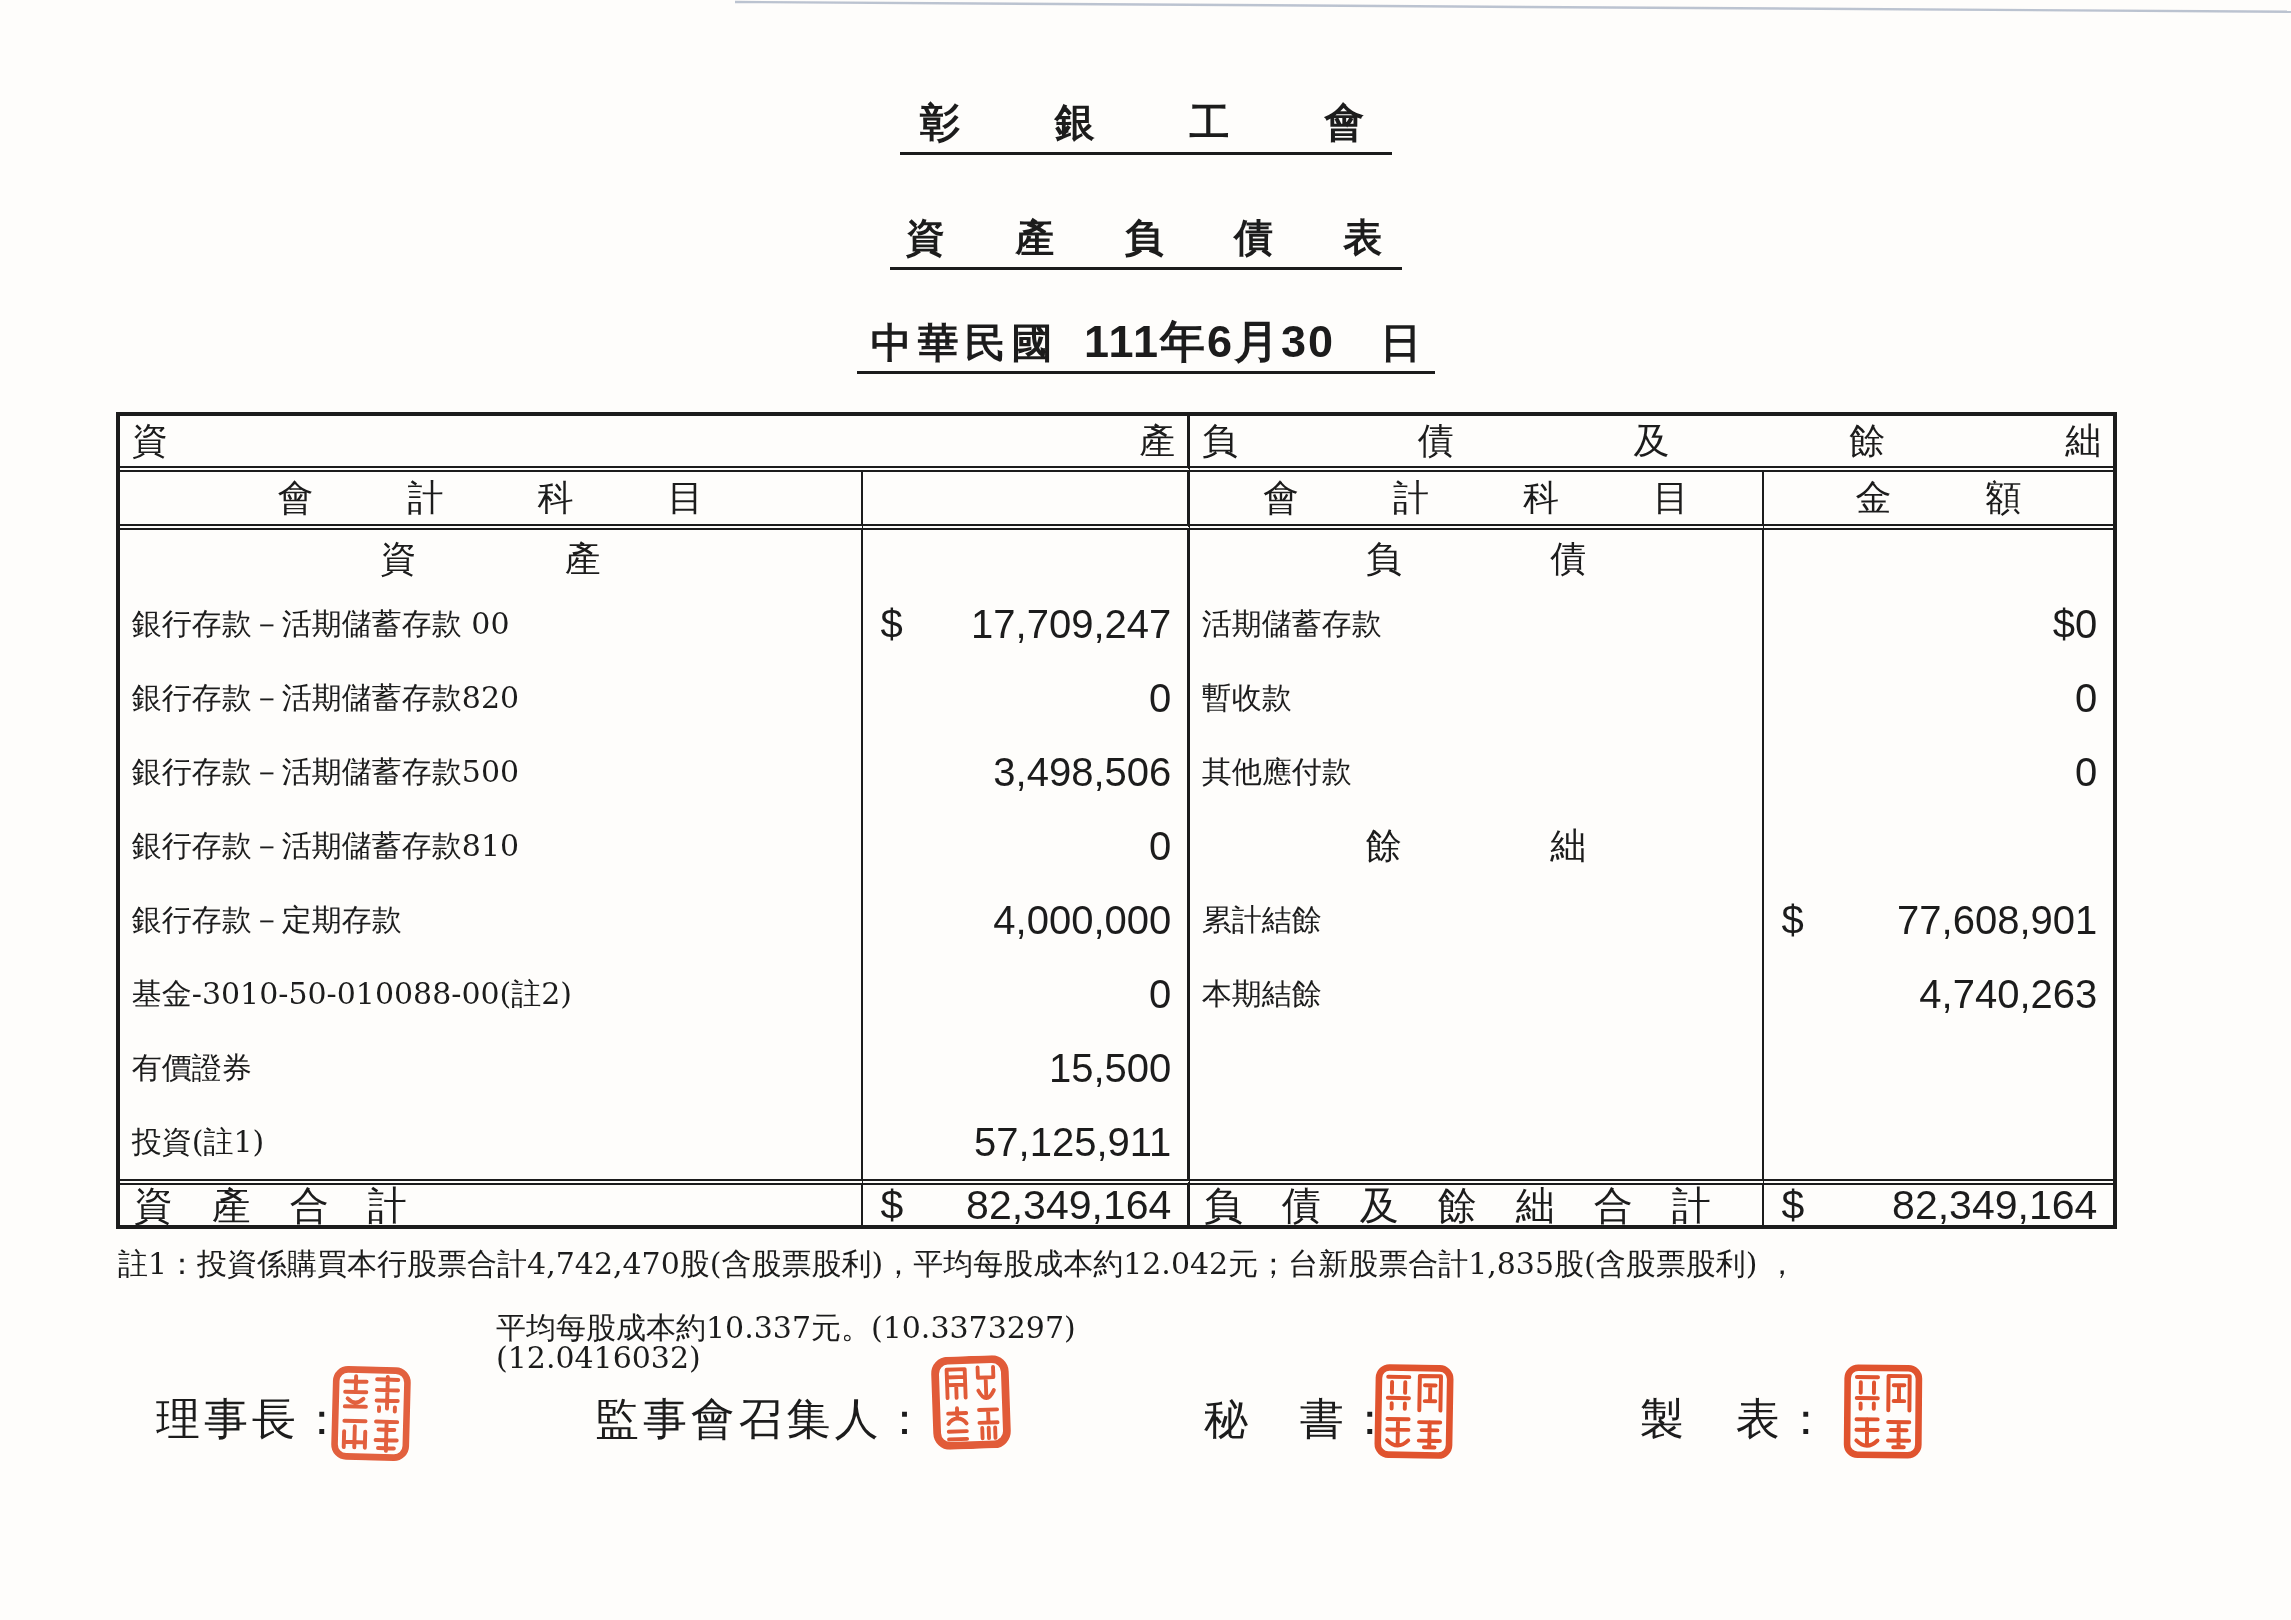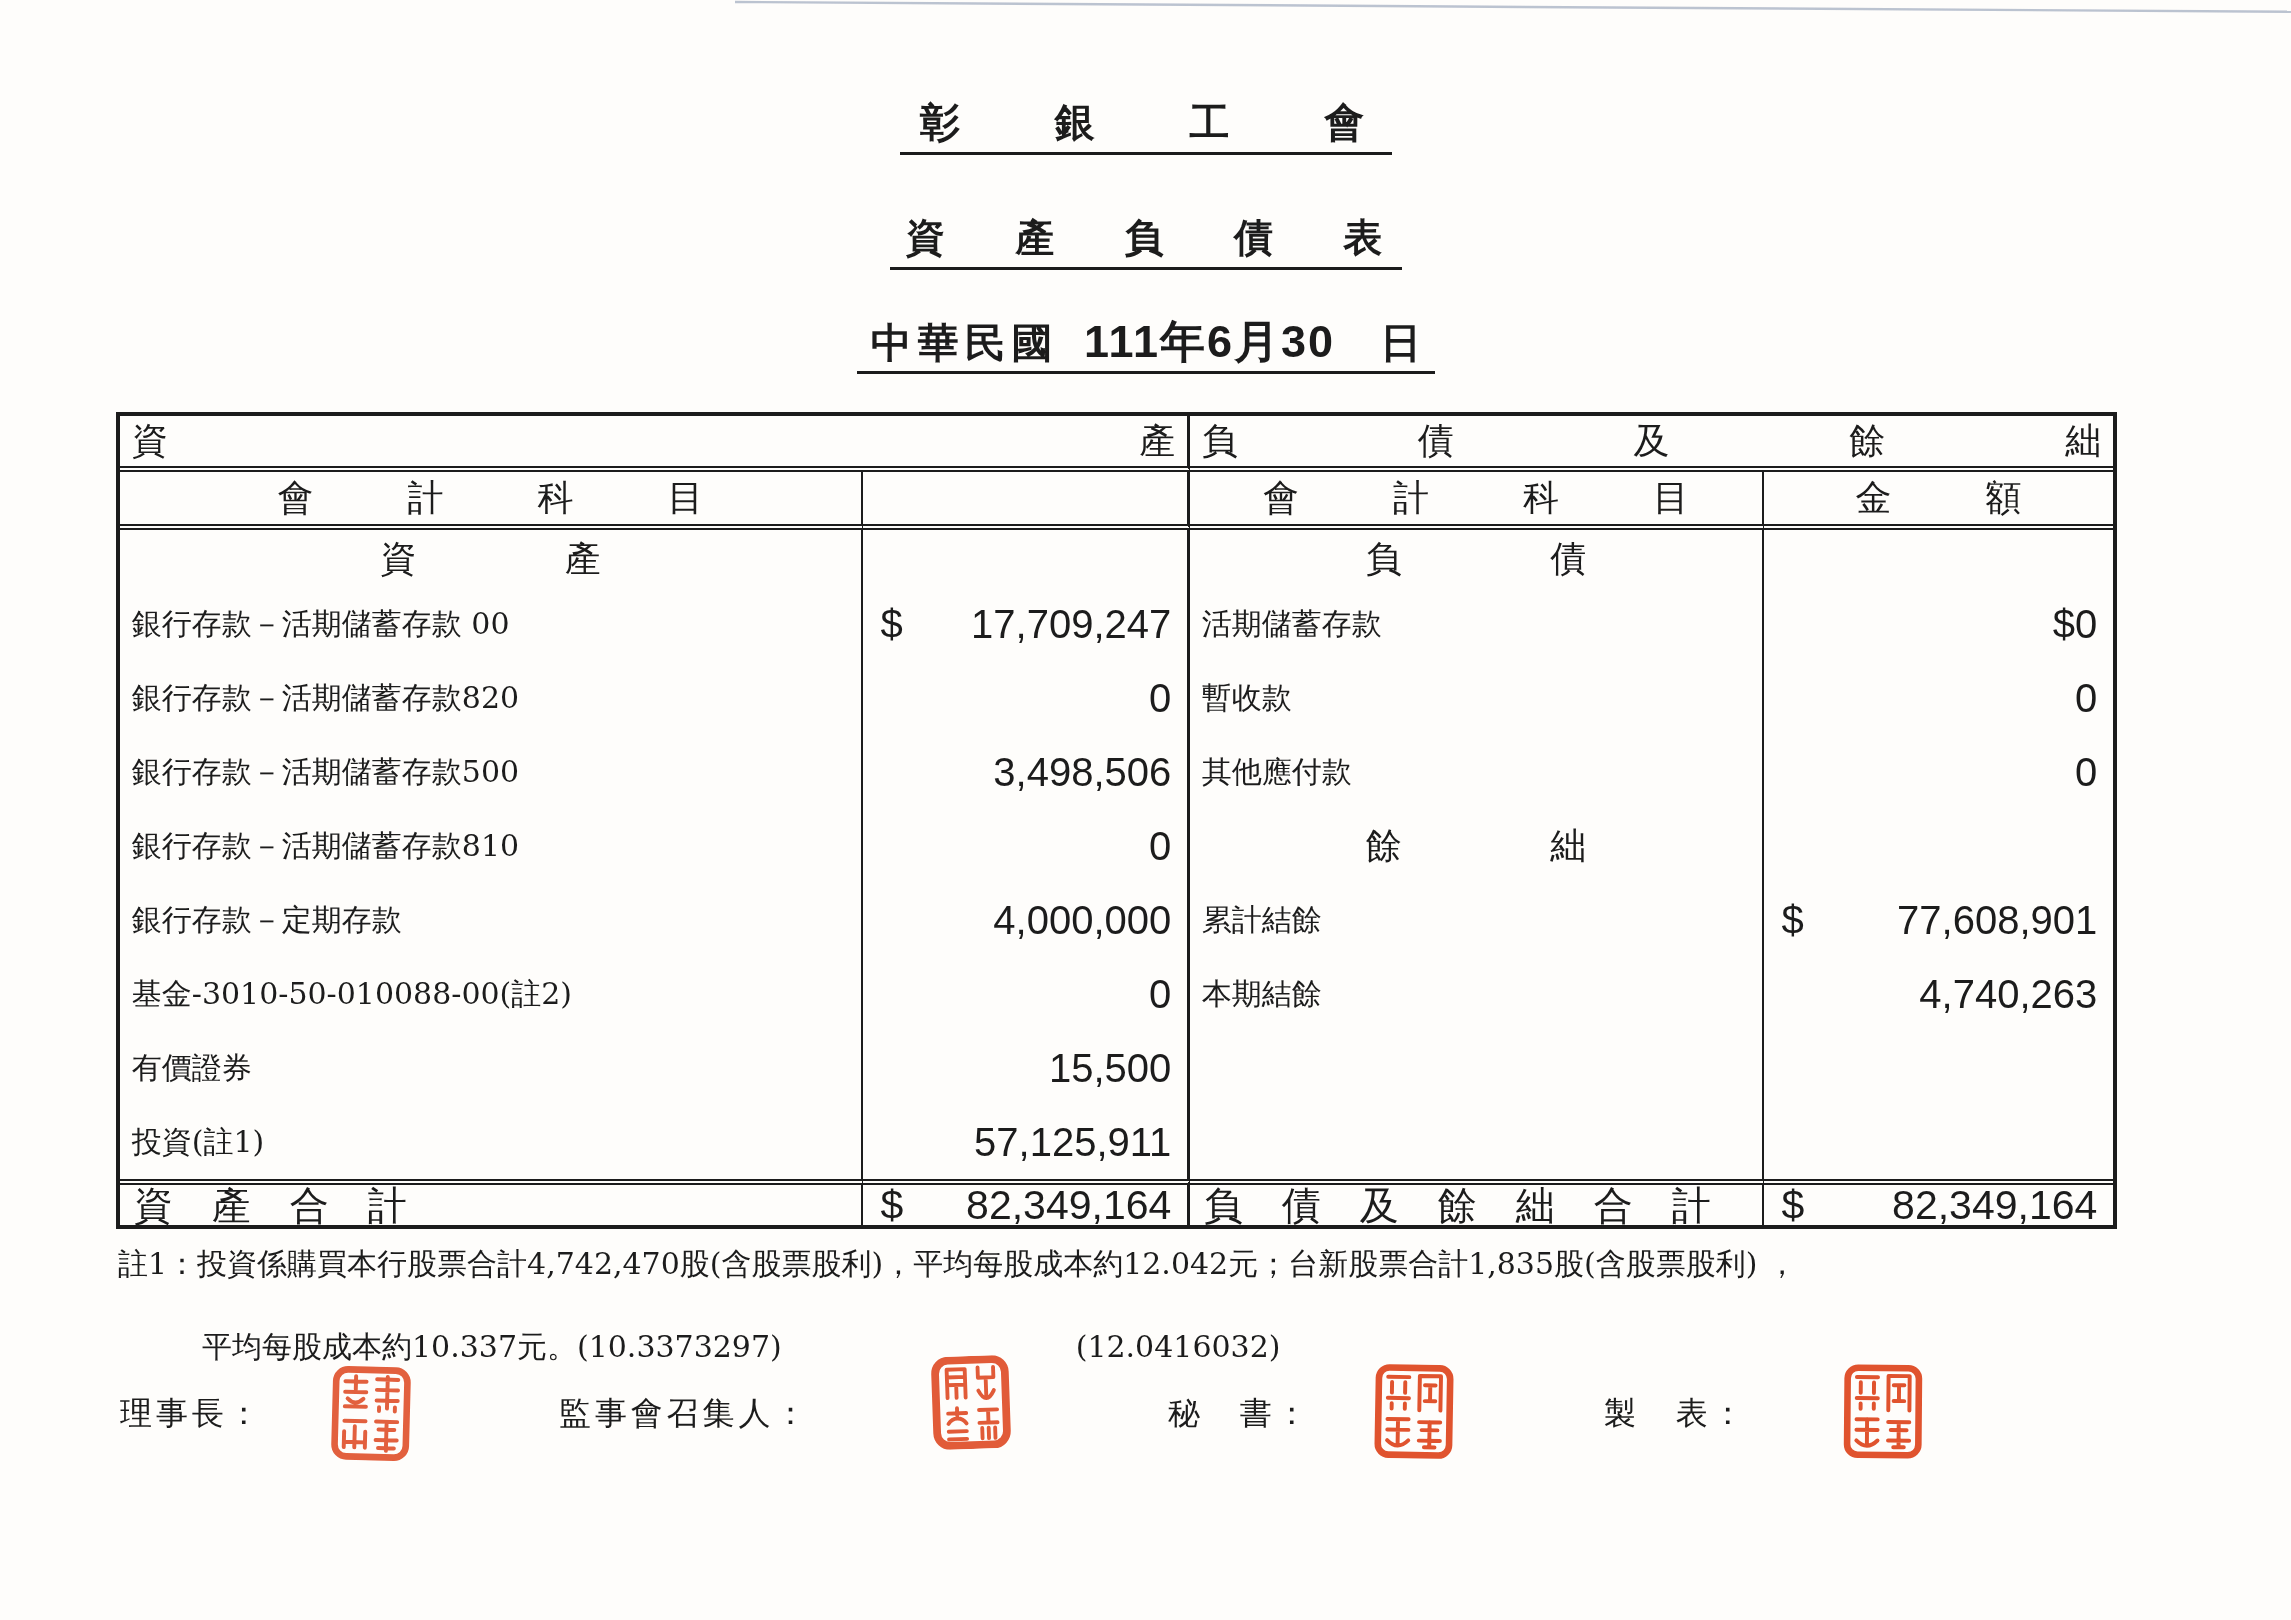--- a/index.html
+++ b/index.html
@@ -59,26 +59,26 @@
   .name-cell{font-size:30px;padding:0 7.8px 0 11.8px;white-space:nowrap;}
   .amt-cell{
     font-family:"Liberation Sans","DejaVu Sans",sans-serif;
     font-size:40px;justify-content:space-between;padding:0 15.7px 0 17.6px;white-space:nowrap;
   }
   .total-label{font-size:39px;padding-left:13.7px;font-weight:500;white-space:nowrap;}
   .total-amt{font-size:41px;}
 
   
   .footnote{position:absolute;left:118px;top:1249px;width:2117px;font-size:30px;line-height:1;}
-  .fn2{margin-top:53px;padding-left:84px;display:flex;align-items:baseline;}
+  .fn2{margin-top:34px;padding-left:84px;display:flex;align-items:baseline;flex-direction:column;}
   .fn2-right{margin-left:294px;}
 
   
   .signatures{position:absolute;left:0;top:1364px;width:2292px;height:137px;}
-  .sig-label{position:absolute;font-size:32px;letter-spacing:3.9px;line-height:1;white-space:nowrap;}
+  .sig-label{position:absolute;font-size:44px;letter-spacing:3.9px;line-height:1;white-space:nowrap;margin-left:36px;}
   .seal{position:absolute;width:80px;height:95px;color:var(--seal);}
   .seal svg{width:100%;height:100%;}
   .seal-1{left:331px;top:2px;transform:rotate(1.5deg);opacity:.92;}
   .seal-2{left:927px;top:-7.8px;width:88px;height:93px;transform:rotate(-2deg);opacity:.95;}
   .seal-3{left:1374px;top:0px;transform:rotate(1deg);}
   .seal-4{left:1843px;top:0px;transform:rotate(0.5deg);}
   .lab-1{left:120px;top:33px;}
   .lab-2{left:559px;top:33px;}
   .lab-3{left:1168px;top:33px;}
   .lab-4{left:1604px;top:33px;}

